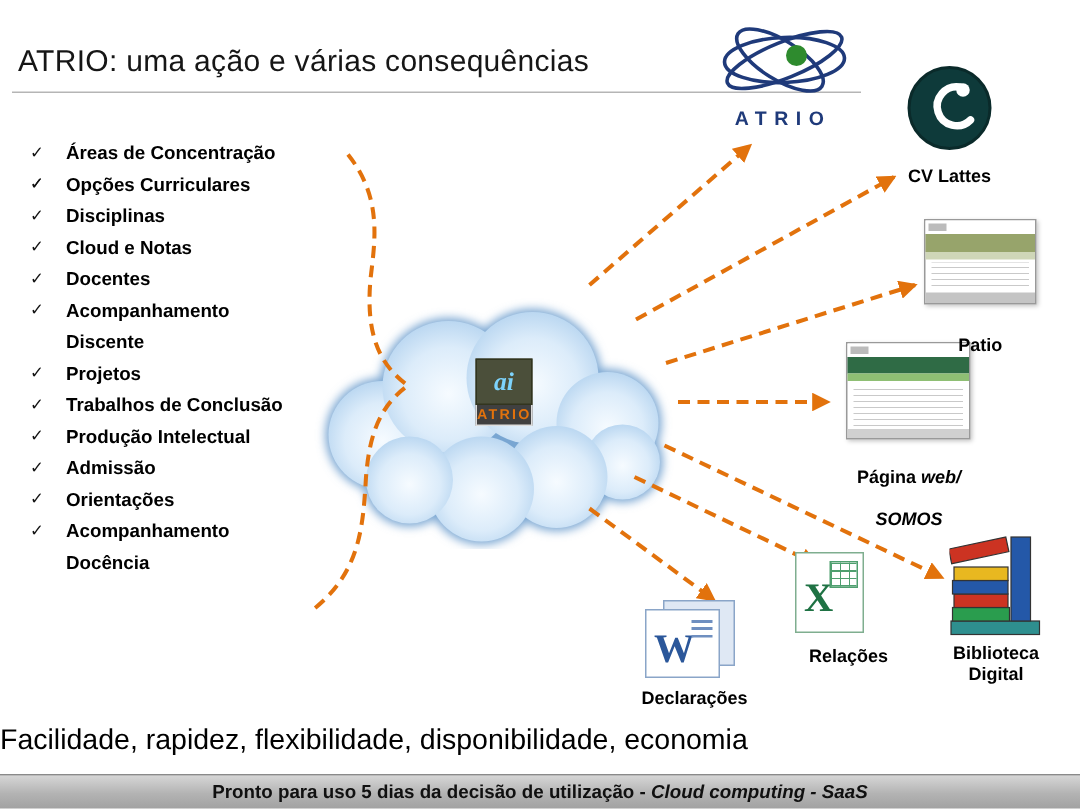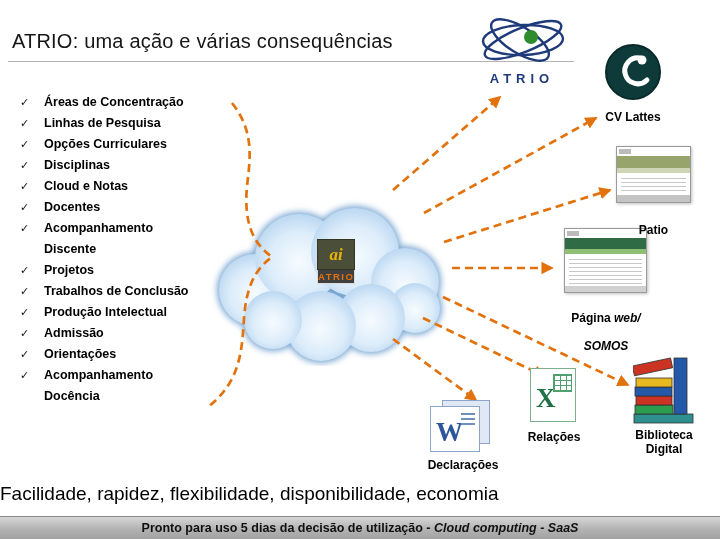--- a/index.html
+++ b/index.html
@@ -12,21 +12,21 @@
   .title-rule{position:absolute;left:8px;top:61px;width:566px;height:1px;background:#b5b5b5;}
   
   .checklist{position:absolute;left:18px;top:92px;width:210px;margin:0;padding:0;list-style:none;z-index:5;}
   .check-item{position:relative;padding-left:26px;font-weight:bold;font-size:12.5px;line-height:21px;}
   .check{position:absolute;left:2px;top:0;font-size:11px;font-weight:400;color:#111;}
   .check-label{white-space:pre-line;}
   
   .cloud{position:absolute;left:203px;top:188px;width:252px;height:178px;z-index:2;}
   .atrio-logo{position:absolute;left:317px;top:239px;width:38px;z-index:6;text-align:center;}
   .atrio-logo-square{width:38px;height:31px;background:#4b4f3a;border:1px solid #32351f;display:flex;align-items:center;justify-content:center;box-sizing:border-box;}
-  .atrio-logo-square span{color:#eab308;font-weight:bold;font-style:italic;font-size:17px;font-family:"Liberation Serif",serif;}
+  .atrio-logo-square span{color:#7dd3fc;font-weight:bold;font-style:italic;font-size:17px;font-family:"Liberation Serif",serif;}
   .atrio-logo-strip{background:#404040;color:#e2720c;font-weight:bold;font-size:9.5px;letter-spacing:1.5px;padding:1px 0;border:1px solid #ddd;border-top:none;box-sizing:border-box;}
   
   .connectors{position:absolute;left:0;top:0;width:720px;height:540px;z-index:3;pointer-events:none;}
   
   .abs{position:absolute;}
   .icon-label{position:absolute;font-weight:bold;font-size:12px;color:#000;text-align:center;white-space:pre-line;z-index:5;line-height:14px;}
   .capes-label{color:#1f3a7a;letter-spacing:5px;font-size:13px;}
   
   .thumb{position:absolute;border:1px solid #999;background:#fff;box-shadow:1px 1px 3px rgba(0,0,0,.25);display:flex;flex-direction:column;box-sizing:border-box;z-index:4;}
   .thumb .r{width:100%;box-sizing:border-box;}
@@ -66,21 +66,20 @@
 
   <ul class="checklist">
 
       <li class="check-item">
         <span class="check">✓</span>
         <span class="check-label">Áreas de Concentração</span>
       </li>
 
       <li class="check-item">
         <span class="check">✓</span>
-        <span class="check-label">Linhas de Pesquisa</span>
       </li>
 
       <li class="check-item">
         <span class="check">✓</span>
         <span class="check-label">Opções Curriculares</span>
       </li>
 
       <li class="check-item">
         <span class="check">✓</span>
         <span class="check-label">Disciplinas</span>
@@ -251,21 +250,21 @@
   </svg>
   <div class="icon-label" style="left:622px;top:428px;width:84px;">Biblioteca
 Digital</div>
 
   <div class="doc-icon excel" style="left:530px;top:368px;width:50px;height:56px;">
     <div class="doc-page front">
       <span class="doc-letter">X</span>
       <span class="doc-lines"></span>
     </div>
   </div>
-  <div class="icon-label" style="left:516px;top:430px;width:76px;">Relações</div>
+  <div class="icon-label" style="left:516px;top:430px;width:76px;text-align:right;">Relações</div>
 
   <div class="doc-icon word" style="left:430px;top:400px;width:64px;height:54px;">
     <div class="doc-page back"></div>
     <div class="doc-page front">
       <span class="doc-letter">W</span>
       <span class="doc-lines"></span>
     </div>
   </div>
   <div class="icon-label" style="left:416px;top:458px;width:94px;">Declarações</div>
 

